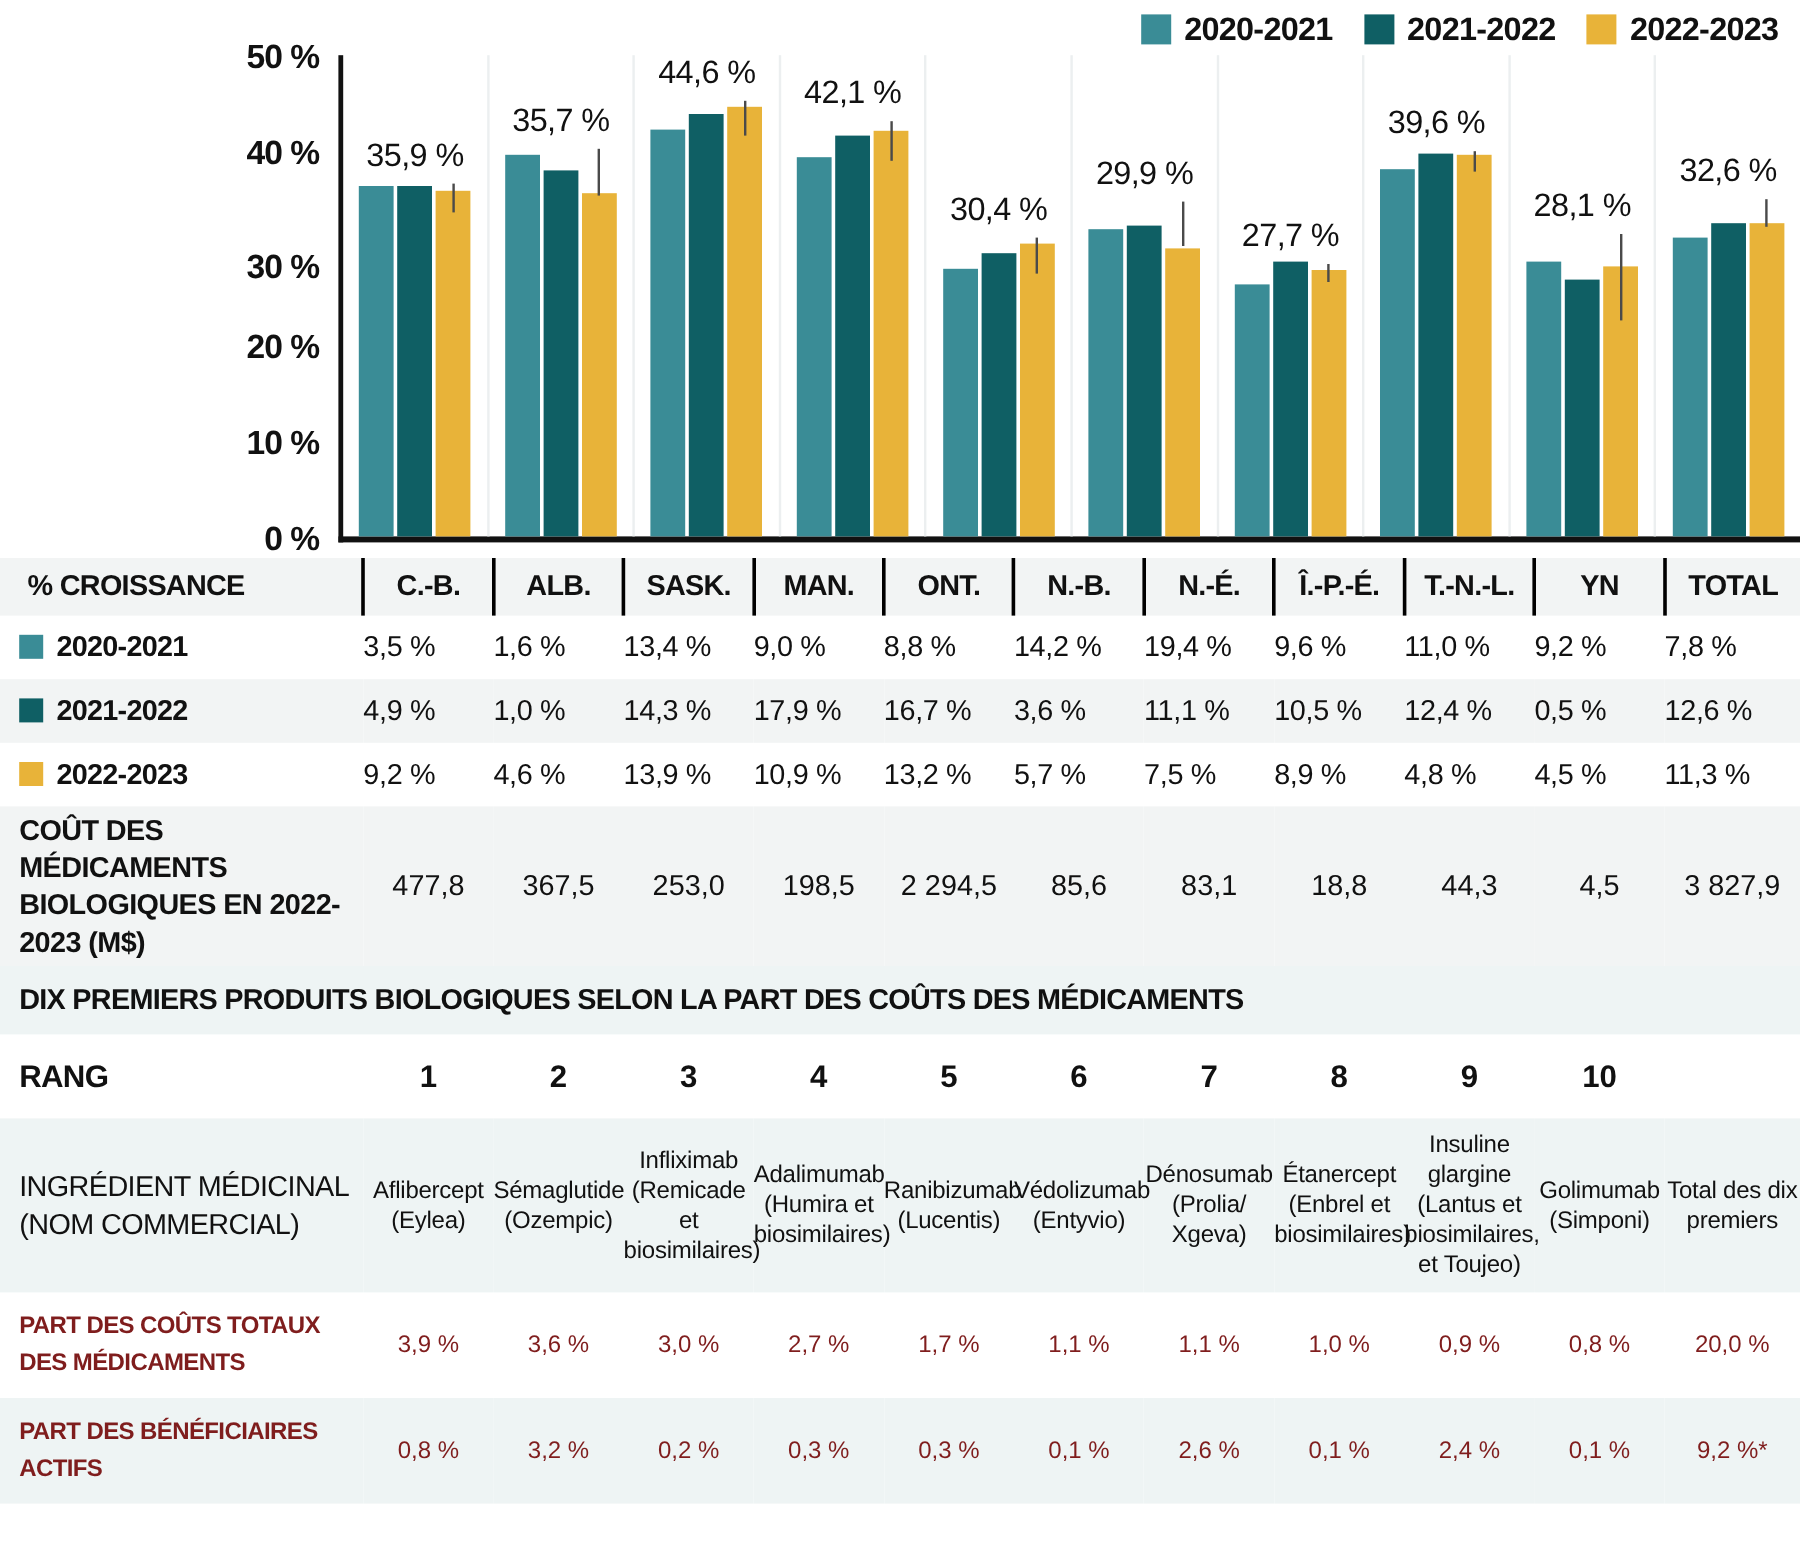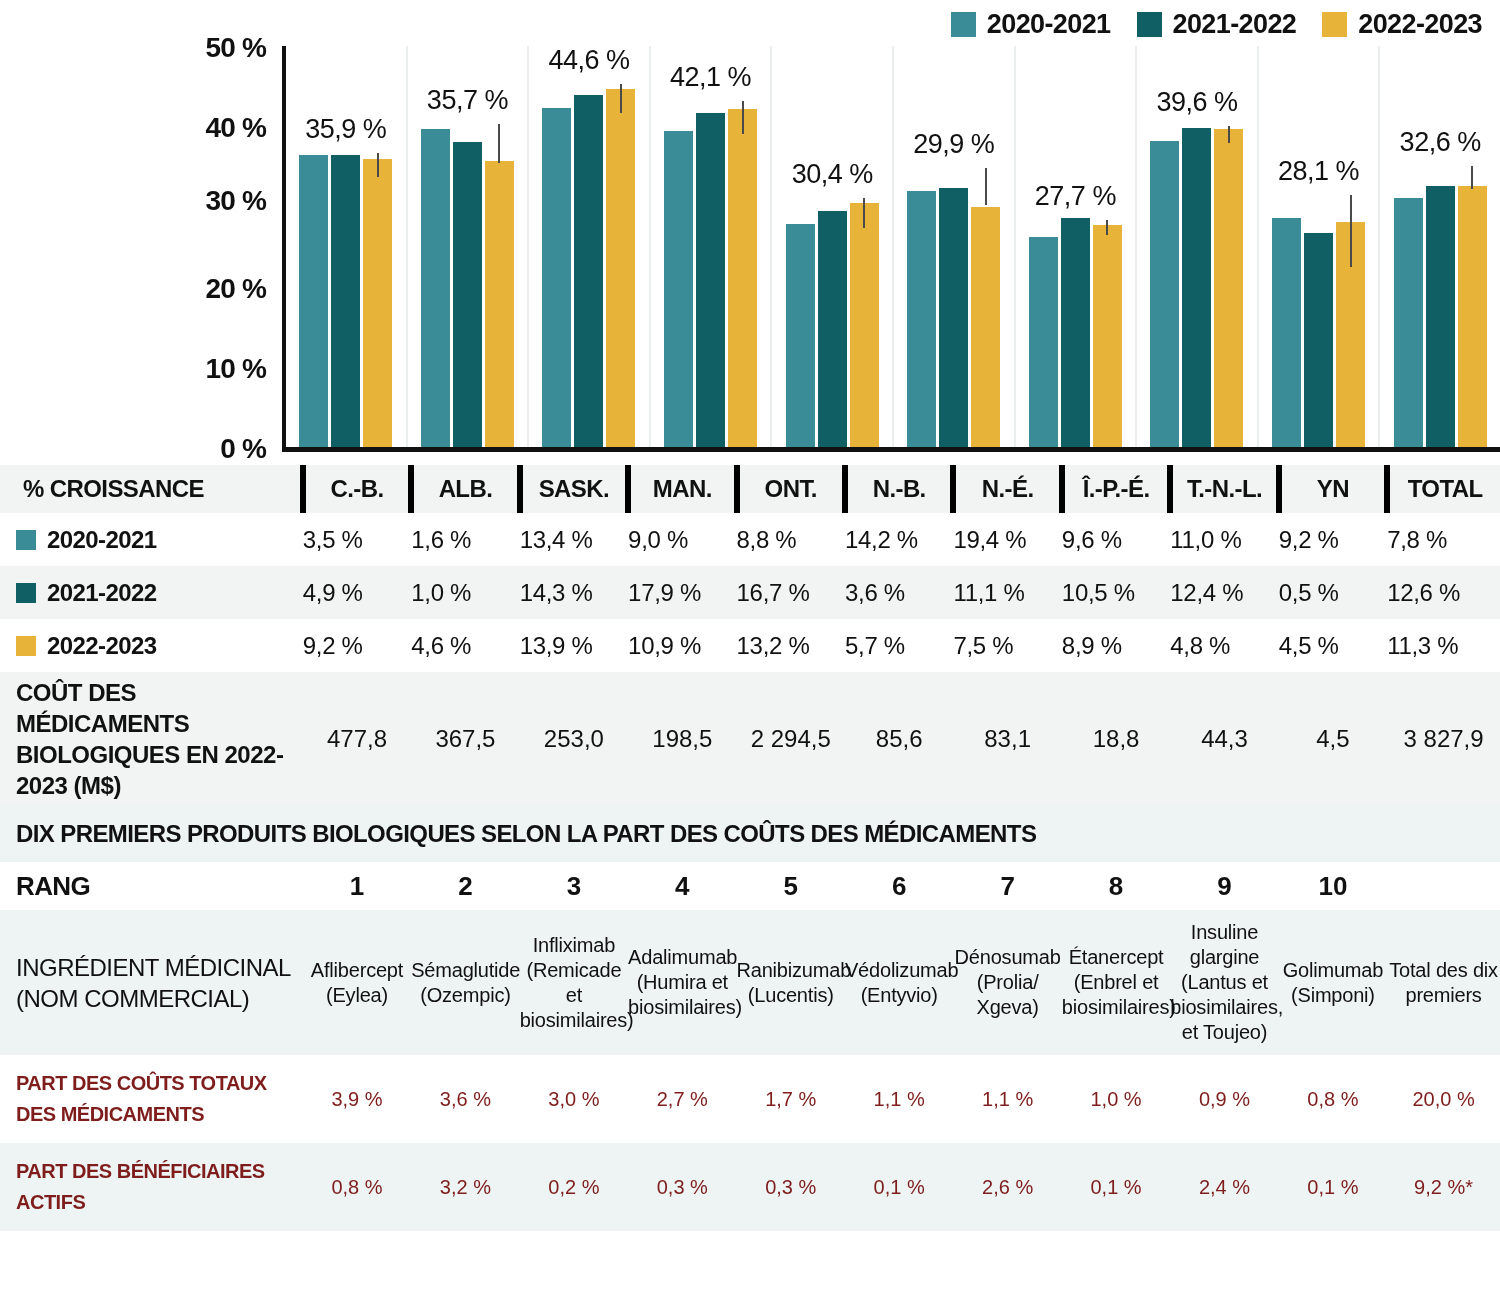--- a/index.html
+++ b/index.html
@@ -47,37 +47,37 @@
   .tbl{position:absolute;left:0;top:465px;width:1500px;border-collapse:collapse;
        table-layout:fixed;}
   .tbl td,.tbl th{padding:0;margin:0;vertical-align:middle;}
   .c-label{width:282px;}
   .c-data{width:101px;}
   .c-total{width:105px;}
 
   .hdr td{background:#f2f4f4;font-size:24px;font-weight:bold;letter-spacing:-0.6px;
           height:48px;text-align:center;color:#111;}
   .hdr td.lab{text-align:left;padding-left:23px;}
-  .hdr td + td{border-left:6px solid #000000;}
+  .hdr td + td{border-left:3px solid #000000;}
 
   .rw td{height:53px;font-size:24px;text-align:left;color:#111;letter-spacing:-0.3px;}
   .rw td.lab{text-align:left;padding-left:16px;font-weight:bold;letter-spacing:-0.6px;}
   .rw.alt td{background:#f2f4f4;}
 
   .sw{display:inline-block;width:20px;height:20px;margin-right:11px;
       vertical-align:-2px;}
 
   .costrow td{height:133px;font-size:24px;text-align:center;background:#f2f4f4;color:#111;}
   .costrow td.lab{text-align:left;padding-left:16px;font-weight:bold;font-size:24px;
                   line-height:31px;letter-spacing:-0.5px;}
 
   .sectionrow td{height:57px;background:#eef4f4;font-size:24px;font-weight:bold;
                  letter-spacing:-0.6px;padding-left:16px;color:#111;}
 
-  .rangrow td{height:48px;font-size:26px;font-weight:bold;text-align:center;color:#111;}
+  .rangrow td{height:70px;font-size:26px;font-weight:bold;text-align:center;color:#111;}
   .rangrow td.lab{text-align:left;padding-left:16px;letter-spacing:-0.6px;}
 
   .ingrow td{height:145px;background:#eef4f4;font-size:20px;line-height:25px;
              text-align:center;vertical-align:middle;color:#111;letter-spacing:-0.2px;}
   .ingrow td.lab{text-align:left;padding-left:16px;font-weight:normal;font-size:24px;
                  line-height:31px;letter-spacing:-0.5px;}
 
   .sharerow td{height:88px;font-size:20px;text-align:center;color:#7f1d1d;margin-top:44px;}
   .sharerow td.lab{text-align:left;padding-left:16px;font-weight:bold;line-height:31px;
                    letter-spacing:-0.5px;}
@@ -101,21 +101,21 @@
         <span class="legend-swatch" style="background: rgb(232, 179, 57);"></span>
         <span class="legend-label">2022-2023</span>
       </div>
     </div>
 
   <div class="chart-wrap">
     <div class="y-axis" id="yaxis">
         <div class="y-tick" style="top: 403px;">0 %</div>
         <div class="y-tick" style="top: 322.8px;">10 %</div>
         <div class="y-tick" style="top: 242.6px;">20 %</div>
-        <div class="y-tick" style="top: 155px; margin-left: 43px;">30 %</div>
+        <div class="y-tick" style="top: 177px; margin-left: 43px;">30 %</div>
         <div class="y-tick" style="top: 82.2px;">40 %</div>
         <div class="y-tick" style="top: 2px;">50 %</div>
       </div>
     <div class="plot" id="plot">
         <div class="group">
           <div class="bars">
             <div class="bar" style="height: 291.928px; background: rgb(58, 140, 150);"></div>
             <div class="bar" style="height: 291.928px; background: rgb(15, 95, 100);"></div>
             <div class="bar" style="height: 287.918px; background: rgb(232, 179, 57);">
               <div class="errbar" style="bottom: 270.274px; height: 23.258px;"></div>

